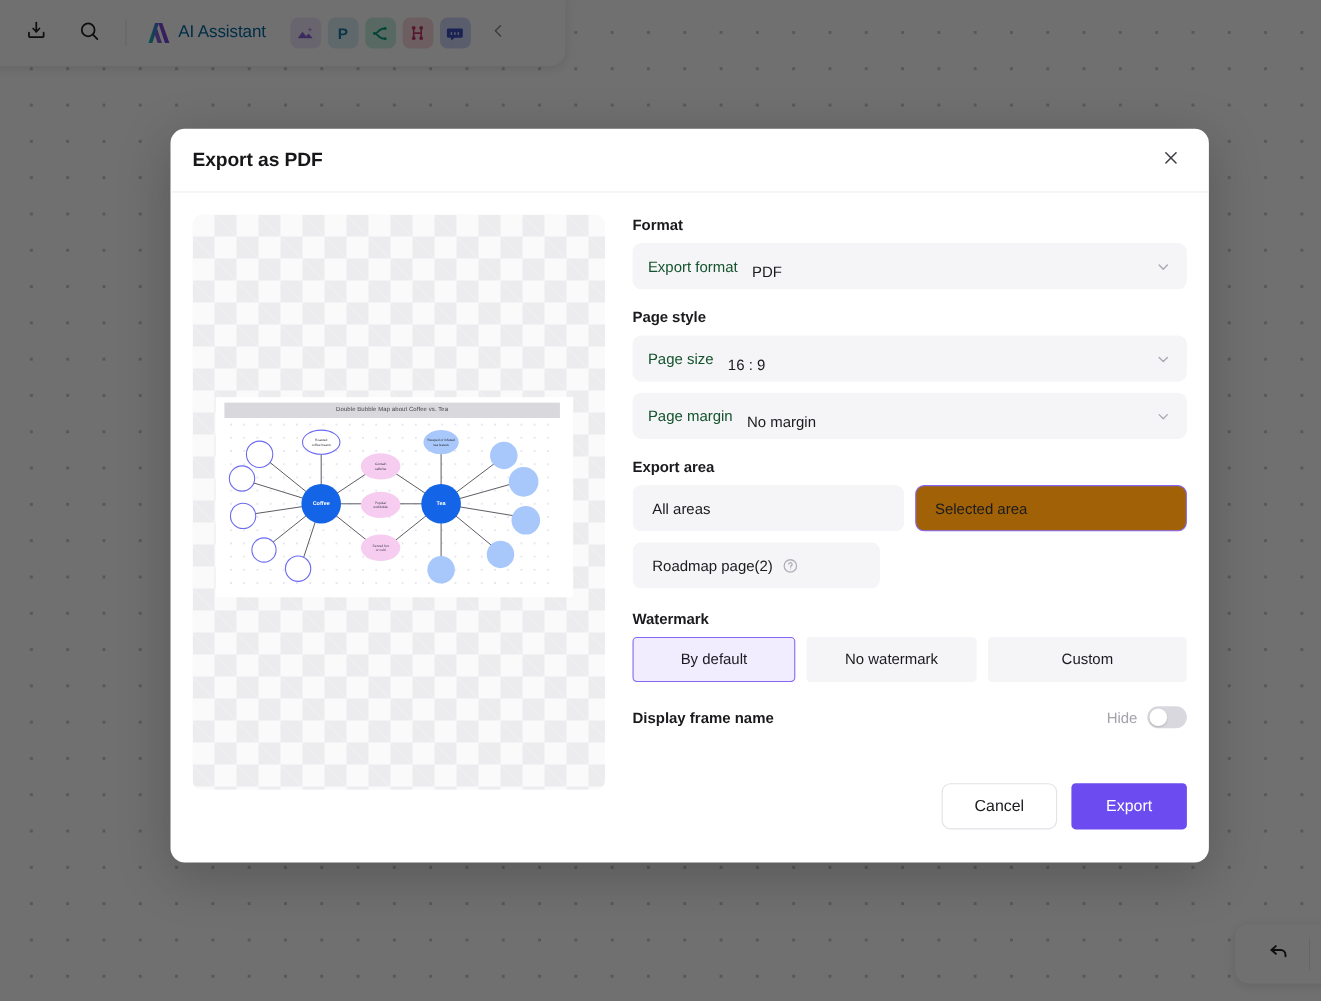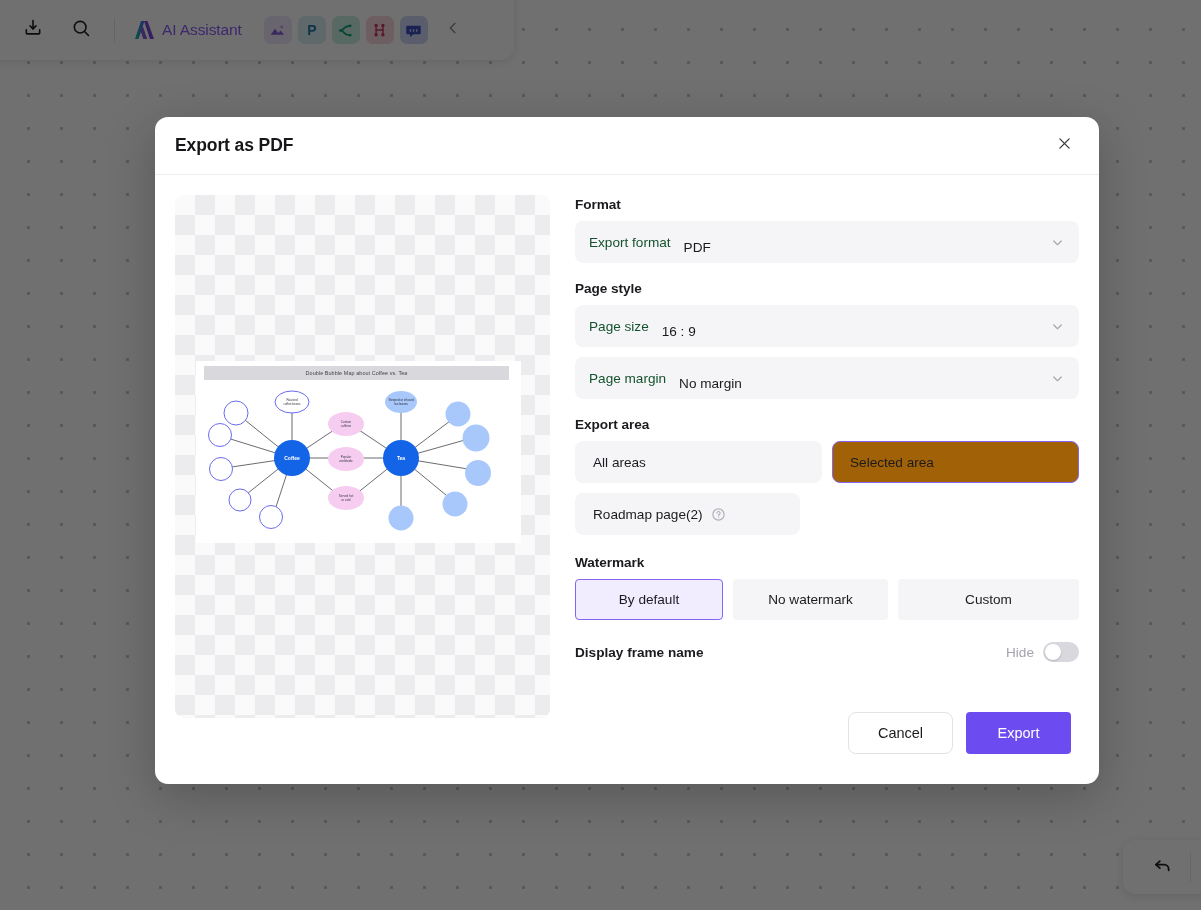--- a/index.html
+++ b/index.html
@@ -51,21 +51,21 @@
   }
   .tb-sep {
     width: 1px; height: 24px; background: #e6e6ea; margin: 0 14px;
   }
   .ai-assistant {
     display: flex; align-items: center; gap: 5px;
     padding: 4px 8px 4px 4px; border-radius: 8px; cursor: pointer;
   }
   .ai-logo { width: 24px; height: 22px; flex: none; }
   .ai-label {
-    font-size: 15.5px; color: #8b5cf6; font-weight: 500; white-space: nowrap;
+    font-size: 15.5px; color: #0369a1; font-weight: 500; white-space: nowrap;
     letter-spacing: -0.1px;
   }
   .tb-apps { display: flex; align-items: center; gap: 6px; margin-left: 14px; }
   .app-icon {
     width: 28px; height: 28px; border-radius: 7px; flex: none;
     display: flex; align-items: center; justify-content: center;
     cursor: pointer;
   }
   .chev-btn {
     width: 30px; height: 30px; margin-left: 10px;
@@ -216,21 +216,21 @@
   .toggle .knob {
     position: absolute; left: 2px; top: 2px;
     width: 16px; height: 16px; border-radius: 50%; background: #ffffff;
     box-shadow: 0 1px 2px rgba(0,0,0,0.18);
   }
 
   
   #dialog-footer {
     height: 88px; flex: none;
     display: flex; align-items: center; justify-content: flex-end;
-    gap: 13px; padding: 0 28px 14px 20px;
+    gap: 13px; padding: 0 20px 14px 20px;
   }
   #cancel-btn {
     width: 105px; height: 42px; border-radius: 8px;
     background: #ffffff; border: 1px solid #e2e2e7;
     font-size: 14.5px; color: #1b1b1f; cursor: pointer;
     display: flex; align-items: center; justify-content: center;
     font-family: "Liberation Sans", sans-serif;
   }
   #export-btn {
     width: 105px; height: 42px; border-radius: 4px;

